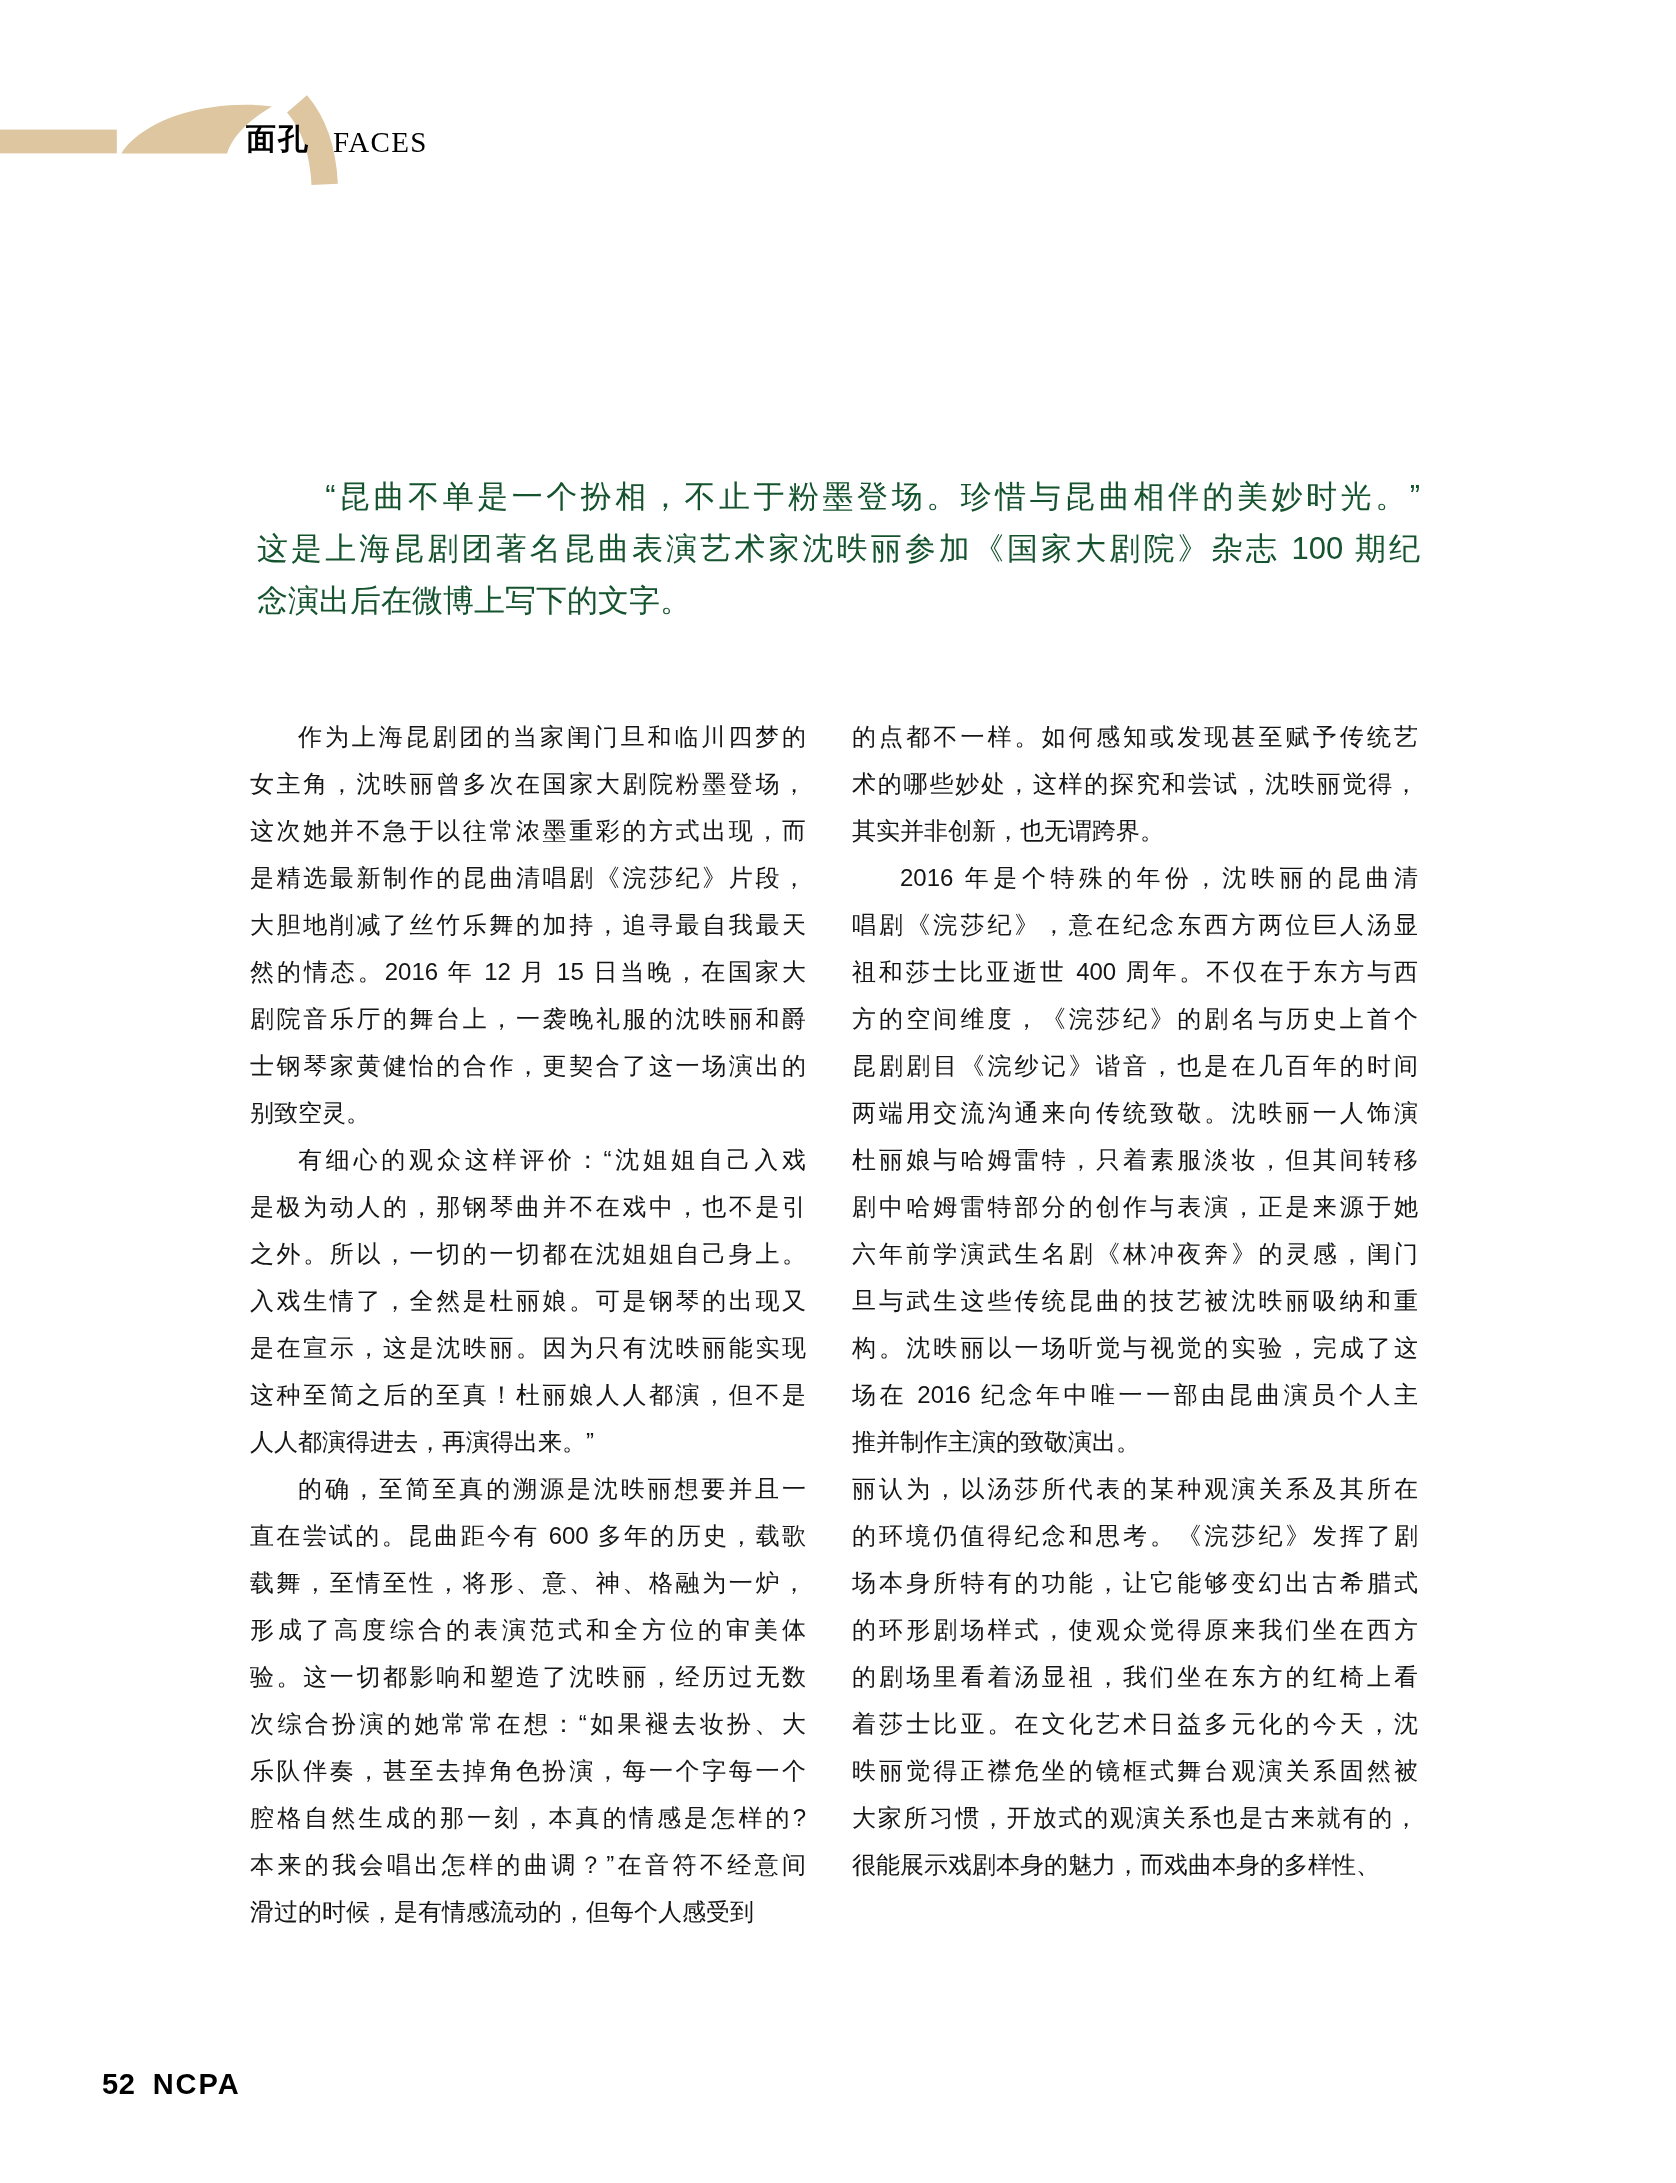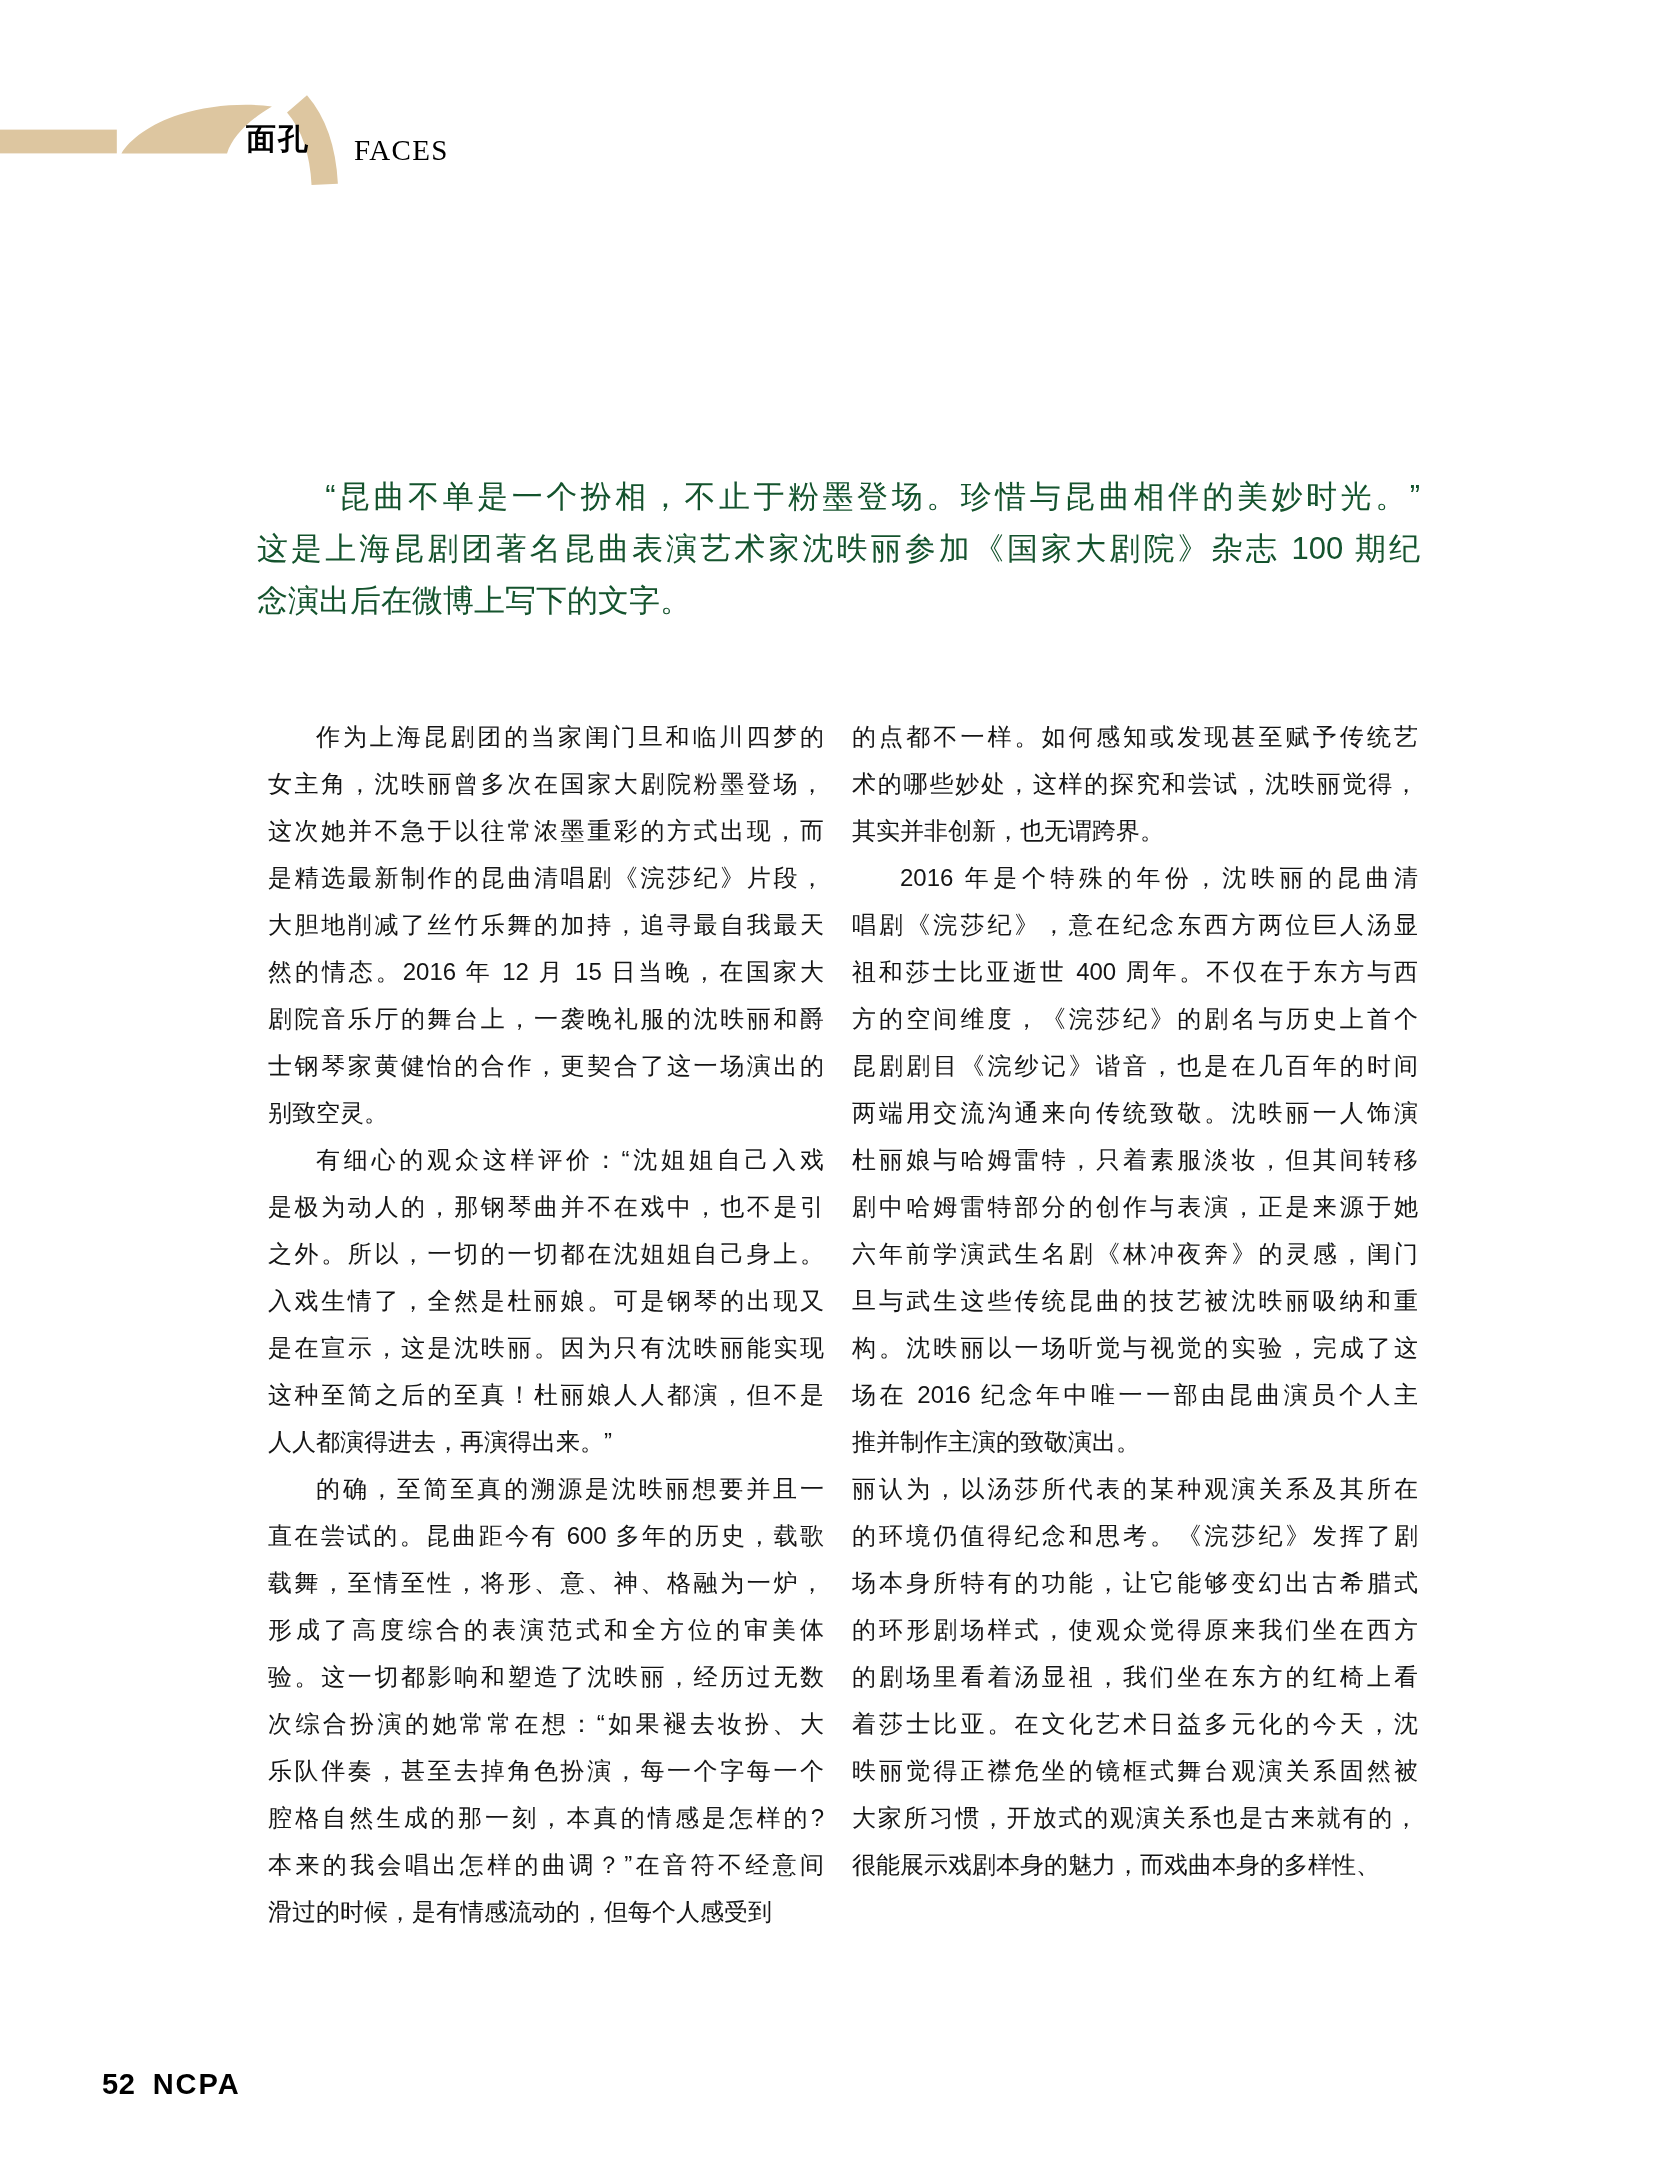--- a/index.html
+++ b/index.html
@@ -15,38 +15,38 @@
   .page { position: relative; width: 1484px; height: 2183px; }
 
   
   .header-graphic { position: absolute; left: 0; top: 92px; width: 462px; height: 132px; }
   .title-cn {
     position: absolute; left: 246px; top: 124px;
     font-size: 30px; font-weight: 700; color: #000;
     letter-spacing: 2px; line-height: 1;
   }
   .title-en {
-    position: absolute; left: 354px; top: 128px;
+    position: absolute; left: 333px; top: 128px;
     font-family: "Liberation Serif", "DejaVu Serif", serif;
     font-size: 29px; font-weight: 400; color: #000;
-    letter-spacing: 1.3px; line-height: 1; margin-top: 8px;
+    letter-spacing: 1.3px; line-height: 1;
   }
 
   
   .pull-quote {
     position: absolute; left: 257px; top: 424px; width: 1163px;
     font-size: 31px; line-height: 52px; color: #14532d; margin-top: 47px;
   }
 
   
   .column {
     position: absolute; top: 713px;
     font-size: 24px; line-height: 47px; color: #151515;
   }
-  .column.left  { left: 268px;  width: 556px; }
+  .column.left  { left: 250px;  width: 556px; }
   .column.right { left: 852px; width: 566px; }
 
   .line { text-align: justify; text-align-last: justify; white-space: nowrap; }
   .line.end { text-align-last: left; }
   .line.indent { padding-left: 2em; }
   .pull-quote .line { white-space: normal; }
   .pull-quote .line.indent { padding-left: 2.2em; }
 
   
   .footer {

